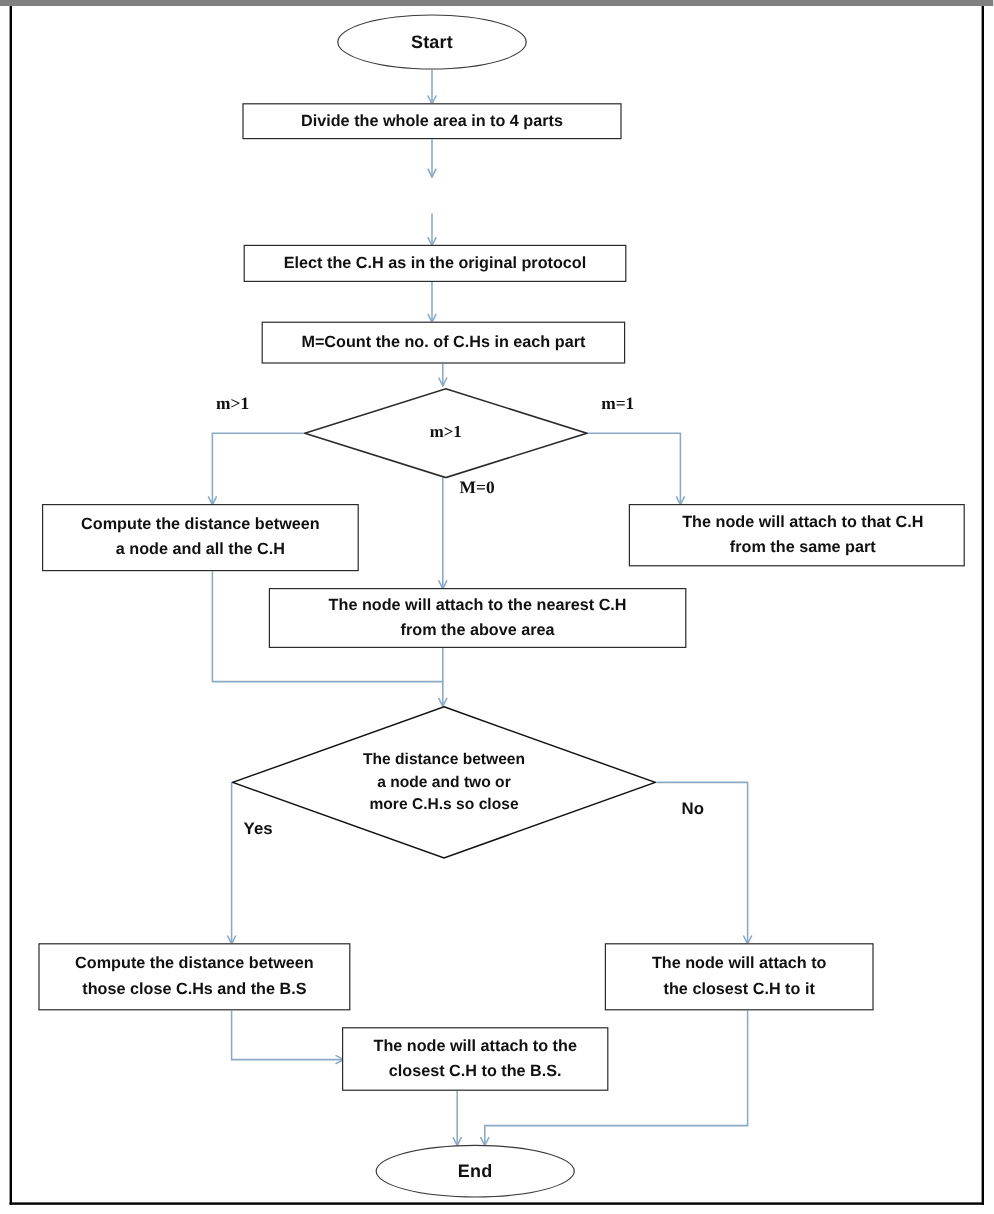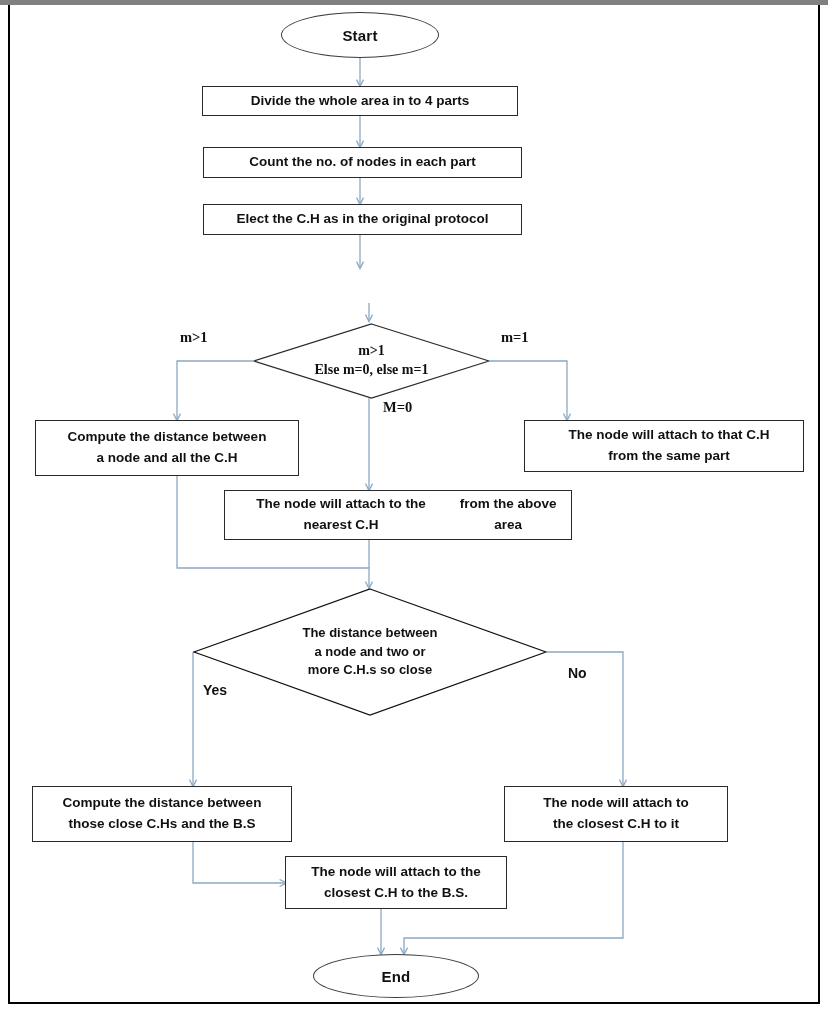--- a/index.html
+++ b/index.html
@@ -177,56 +177,55 @@
   </svg>
 
   <div class="node terminator" style="left:281px; top:12px; width:158px; height:46px;">
     <span>Start</span>
   </div>
 
   <div class="node process" style="left:202px; top:86px; width:316px; height:30px;">
     <span>Divide the whole area in to 4 parts</span>
   </div>
 
-  <div class="node process" style="left:203px; top:147px; width:319px; height:31px;">
-    <span>Count the no. of nodes in each part</span>
-  </div>
 
   <div class="node process" style="left:203px; top:204px; width:319px; height:31px;text-align:center;">
     <span>Elect the C.H as in the original protocol</span>
   </div>
 
+  <div class="node process" style="left:218px; top:268px; width:303px; height:35px;">
+    <span>M=Count the no. of C.Hs in each part</span>
+  </div>
 
   <div class="node decision serif" style="left:253px; top:323px; width:237px; height:76px;">
     <svg class="dia-shape" viewBox="0 0 237 76" preserveAspectRatio="none">
       <polygon points="118.5,1 236,38 118.5,75 1,38" fill="#ffffff" stroke="#2a2a2a" stroke-width="1.3"></polygon>
     </svg>
     <div class="dia-label">
       <span>m&gt;1</span>
-      <span class="ln2">Else m=0, else m=1</span>
     </div>
   </div>
 
   <div class="edge-label serif" style="left:180px; top:329px;">m&gt;1</div>
 
   <div class="edge-label serif" style="left:501px; top:329px;">m=1</div>
 
   <div class="edge-label serif" style="left:383px; top:399px;">M=0</div>
 
   <div class="node process" style="left:35px; top:420px; width:264px; height:56px; flex-direction:column;">
     <span>Compute the distance between</span>
     <span>a node and all the C.H</span>
   </div>
 
   <div class="node process" style="left:524px; top:420px; width:280px; height:52px; flex-direction:column;padding-left:16px;">
     <span>The node will attach to that C.H</span>
     <span>from the same part</span>
   </div>
 
-  <div class="node process" style="left:224px; top:490px; width:348px; height:50px; flex-direction:row;">
+  <div class="node process" style="left:224px; top:490px; width:348px; height:50px; flex-direction:column;">
     <span>The node will attach to the nearest C.H</span>
     <span>from the above area</span>
   </div>
 
   <div class="node decision" style="left:193px; top:588px; width:354px; height:128px;">
     <svg class="dia-shape" viewBox="0 0 354 128" preserveAspectRatio="none">
       <polygon points="177,1 353,64 177,127 1,64" fill="#ffffff" stroke="#111111" stroke-width="1.2"></polygon>
     </svg>
     <div class="dia-label" style="width:66%;">
       <span>The distance between</span>

